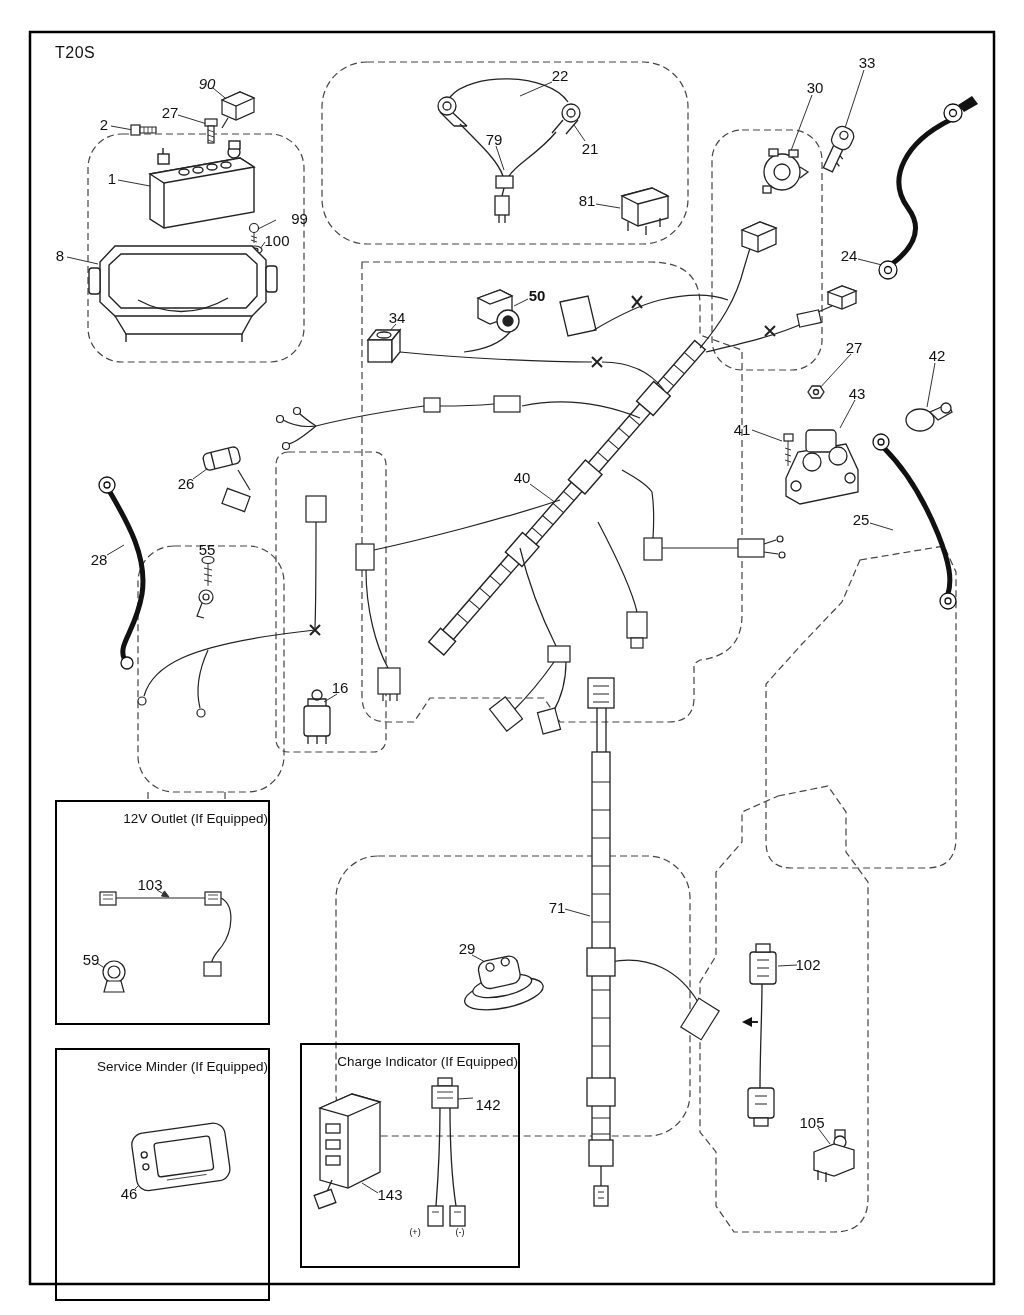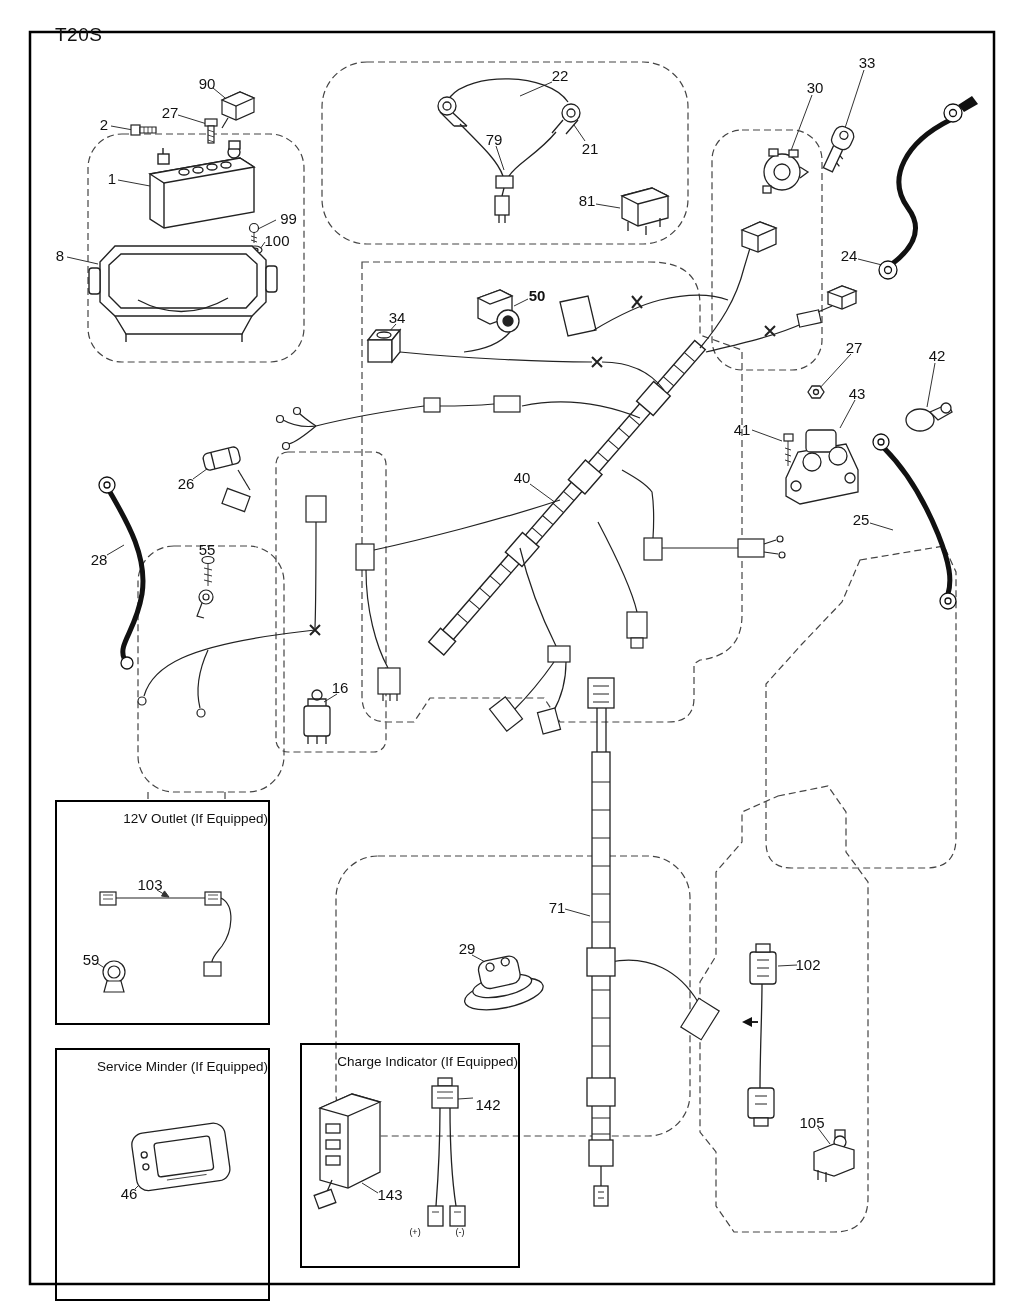--- a/index.html
+++ b/index.html
@@ -3,21 +3,21 @@
 <meta charset="utf-8">
 <style>
   * { margin:0; padding:0; box-sizing:border-box; }
   html,body { background:#fff; }
   body {
     width:1024px; height:1315px; position:relative; overflow:hidden;
     font-family:"Liberation Sans","DejaVu Sans",sans-serif; color:#111;
   }
   svg.art { position:absolute; left:0; top:0; z-index:1; }
   .diagram-title {
-    position:absolute; left:55px; top:24px; font-size:19px; letter-spacing:0.5px; z-index:4;
+    position:absolute; left:55px; top:44px; font-size:16px; letter-spacing:0.5px; z-index:4;
   }
   .inset {
     position:absolute; border:2px solid #000; z-index:2; background:transparent;
   }
   .inset-title {
     position:absolute; top:9px; left:0; width:100%; text-align:right;
     font-size:13.5px; white-space:nowrap;
   }
   #labels-layer { position:absolute; left:0; top:0; width:100%; height:100%; z-index:3; }
   .part-label {
@@ -428,25 +428,25 @@
   <div class="inset-title">12V Outlet (If Equipped)</div>
 </div>
 <div class="inset" style="left:55px; top:1048px; width:215px; height:253px;">
   <div class="inset-title">Service Minder (If Equipped)</div>
 </div>
 <div class="inset" style="left:300px; top:1043px; width:220px; height:225px;">
   <div class="inset-title">Charge Indicator (If Equipped)</div>
 </div>
 
 <div id="labels-layer">
-    <div class="part-label" style="left: 207px; top: 83px;">90</div>
+    <div class="part-label" style="left: 207px; top: 83px; font-style: italic;">90</div>
     <div class="part-label" style="left: 104px; top: 124px;">2</div>
     <div class="part-label" style="left: 170px; top: 112px;">27</div>
     <div class="part-label" style="left: 112px; top: 178px;">1</div>
-    <div class="part-label" style="left: 274px; top: 218px; padding-left: 29px;">99</div>
+    <div class="part-label" style="left: 285px; top: 218px; padding-left: 29px;">99</div>
     <div class="part-label" style="left: 277px; top: 240px;">100</div>
     <div class="part-label" style="left: 60px; top: 255px;">8</div>
     <div class="part-label" style="left: 560px; top: 75px;">22</div>
     <div class="part-label" style="left: 494px; top: 139px;">79</div>
     <div class="part-label" style="left: 590px; top: 148px;">21</div>
     <div class="part-label" style="left: 587px; top: 200px;">81</div>
     <div class="part-label" style="left: 815px; top: 87px;">30</div>
     <div class="part-label" style="left: 867px; top: 62px;">33</div>
     <div class="part-label" style="left: 849px; top: 255px;">24</div>
     <div class="part-label" style="left: 397px; top: 317px;">34</div>

